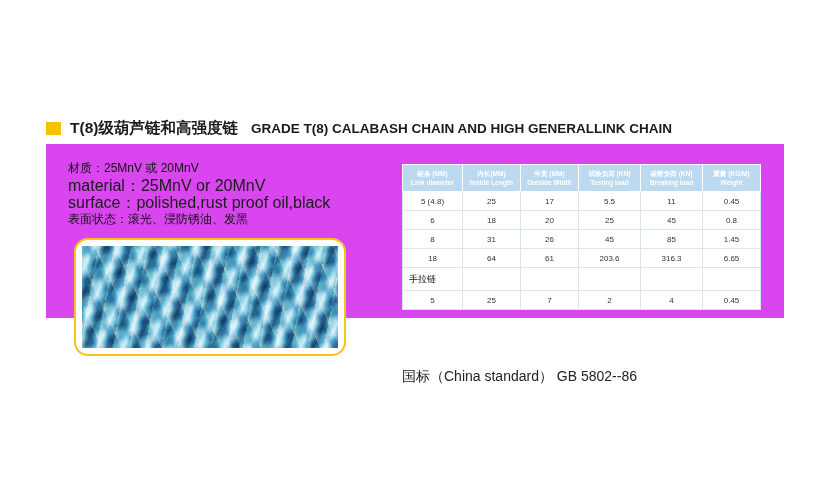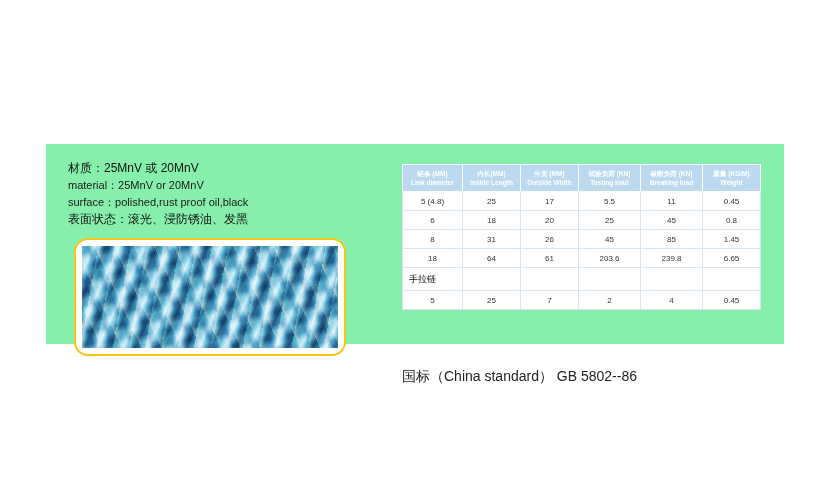--- a/index.html
+++ b/index.html
@@ -49,42 +49,42 @@
     white-space: nowrap;
     margin-left: 4px;
   }
 
   
   .panel {
     position: absolute;
     left: 46px;
     top: 144px;
     width: 738px;
-    height: 200px;
-    background: #86efac;
+    height: 174px;
+    background: #d946ef;
   }
 
   
   .left-col {
     position: absolute;
     left: 22px;
     top: 16px;
     width: 300px;
   }
   .spec-line {
     font-size: 11.5px;
     color: #111111;
     line-height: 17px;
     white-space: nowrap;
   }
   .spec-line.cn {
     font-size: 12px;
   }
   .spec-line.en {
-    font-size: 11px;
+    font-size: 16px;
     color: #1a1a1a;
   }
 
   
   .img-frame {
     position: absolute;
     left: 28px;
     top: 94px;
     width: 272px;
     height: 118px;
@@ -172,20 +172,25 @@
     font-size: 14px;
     color: #222222;
     white-space: nowrap;
   }
 </style>
 </head>
 <body>
 
 <div id="page">
 
+  <div class="title-row">
+    <span class="title-bullet"></span>
+    <span class="title-cn">T(8)级葫芦链和高强度链</span>
+    <span class="title-en">GRADE T(8) CALABASH CHAIN AND HIGH GENERALLINK CHAIN</span>
+  </div>
 
   <div class="panel">
 
     <div class="left-col">
       <div class="spec-line cn">材质：25MnV 或 20MnV</div>
       <div class="spec-line en">material：25MnV or 20MnV</div>
       <div class="spec-line en">surface：polished,rust proof oil,black</div>
       <div class="spec-line cn">表面状态：滚光、浸防锈油、发黑</div>
     </div>
 
@@ -254,21 +259,21 @@
             <td>26</td>
             <td>45</td>
             <td>85</td>
             <td>1.45</td>
           </tr>
           <tr>
             <td>18</td>
             <td>64</td>
             <td>61</td>
             <td>203.6</td>
-            <td>239.8</td>
+            <td>316.3</td>
             <td>6.65</td>
           </tr>
           <tr>
             <td class="label-cell">手拉链</td>
             <td></td>
             <td></td>
             <td></td>
             <td></td>
             <td></td>
           </tr>

